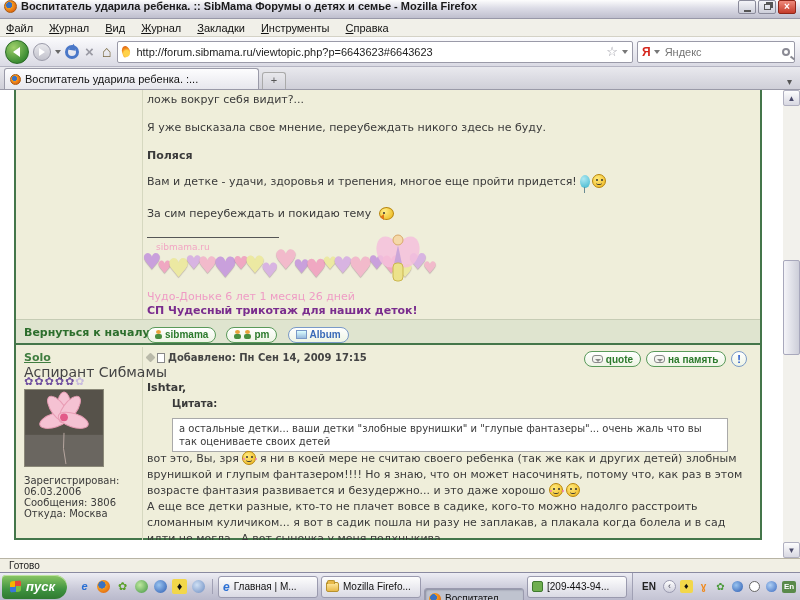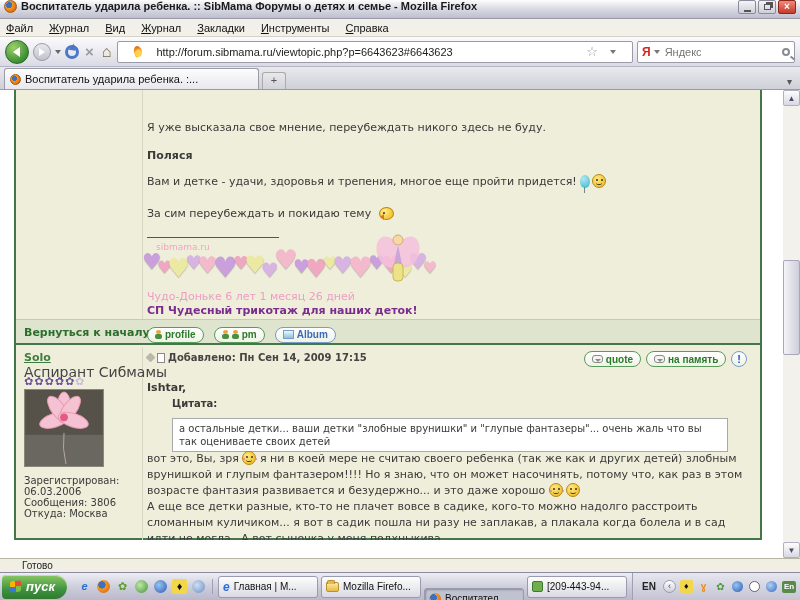--- a/index.html
+++ b/index.html
@@ -39,21 +39,21 @@
   .fwdbtn{width:18px;height:18px;border-radius:50%;flex:0 0 auto;
     background:linear-gradient(#e8e8ec,#c2c2cc);border:1px solid #9a9aa8;
     display:flex;align-items:center;justify-content:center;}
   .fwdbtn .arr{width:0;height:0;border:4px solid transparent;border-left:6px solid #fff;margin-right:-4px;}
   .ddot{width:0;height:0;border:3px solid transparent;border-top:4px solid #666;margin-top:4px;}
   .reload{width:14px;height:14px;border:3px solid #4a77c8;border-radius:50%;position:relative;flex:0 0 auto;}
   .reload::after{content:"";position:absolute;right:-4px;top:-2px;border:4px solid transparent;border-left:6px solid #4a77c8;transform:rotate(40deg);}
   .stopx{font-size:15px;font-weight:bold;color:#9a9aa4;line-height:1;padding:0 2px;}
   .homeb{font-size:16px;color:#7a6a42;line-height:1;padding:0 2px;}
   .urlbox{flex:1;height:22px;background:#fff;border:1px solid #9a9aa8;border-radius:2px;
-    display:flex;align-items:center;padding:0 16px;gap:12px;}
+    display:flex;align-items:center;padding:0 4px;gap:4px;}
   .flame{width:8px;height:11px;background:radial-gradient(circle at 50% 70%, #ffd24a 0 35%, #f08a1d 60%, #d4530e);
     border-radius:50% 50% 50% 2px;transform:rotate(-18deg);flex:0 0 auto;}
   .url-input{flex:1;border:none;outline:none;font-size:11px;color:#222;font-family:"Liberation Sans",sans-serif;background:transparent;}
   .star{font-size:13px;color:#9a9aa4;line-height:1;}
   .searchbox{width:158px;height:22px;background:#fff;border:1px solid #9a9aa8;border-radius:2px;
     display:flex;align-items:center;padding:0 4px;gap:3px;flex:0 0 auto;}
   .ya{color:#d5261d;font-weight:bold;font-size:12px;line-height:1;}
   .search-input{flex:1;width:60px;border:none;outline:none;font-size:11px;font-family:"Liberation Sans",sans-serif;background:transparent;}
   .mag{width:8px;height:8px;border:2px solid #8a8a94;border-radius:50%;position:relative;flex:0 0 auto;}
   .mag::after{content:"";position:absolute;width:5px;height:2px;background:#8a8a94;left:6px;top:7px;transform:rotate(40deg);}
@@ -142,21 +142,21 @@
 
   
   .vscroll{position:absolute;right:0;top:0;width:17px;height:468px;background:#f2f1ec;}
   .sbtn{position:absolute;left:0;width:17px;height:16px;background:linear-gradient(#fdfdfd,#d8d8e2);
     border:1px solid #b0b0c0;border-radius:2px;font-size:8px;color:#4a4a6a;text-align:center;line-height:15px;}
   .sthumb{position:absolute;left:0;top:170px;width:17px;height:95px;background:linear-gradient(90deg,#f4f4f8,#cdced9);
     border:1px solid #a8a8bc;border-radius:2px;}
 
   
   .statusbar{position:absolute;top:558px;left:0;width:800px;height:14px;background:#f1efe4;
-    border-top:1px solid #b8b4a4;font-size:10px;color:#222;padding:0 22px;line-height:13px;}
+    border-top:1px solid #b8b4a4;font-size:10px;color:#222;padding:0 9px;line-height:13px;}
 
   
   .taskbar{position:absolute;top:572px;left:0;width:800px;height:28px;
     background:linear-gradient(#ededf4,#c9c9d8 60%,#b9b9cc);border-top:1px solid #8a8aa0;
     display:flex;align-items:center;}
   .startbtn{height:24px;margin:0 4px 0 2px;padding:0 12px 0 8px;border-radius:4px 12px 12px 4px;
     background:linear-gradient(#8cc765,#3f9340 60%,#2f7a30);box-shadow:inset 0 1px 0 #bfe3a0;
     display:flex;align-items:center;gap:5px;flex:0 0 auto;}
   .flag{width:11px;height:11px;border-radius:2px;transform:skewY(-6deg);
     background:conic-gradient(#e84a35 0 90deg, #7ac142 90deg 180deg, #3a77d8 180deg 270deg, #f7b500 270deg 360deg);}
@@ -239,20 +239,21 @@
   </span>
   <span class="newtab">+</span>
   <span class="tablist">▾</span>
 </div>
 
 <div class="content">
   <div class="ftable">
 
     <div class="row p1">
       <div class="coldiv"></div>
+      <div class="ptext" style="top:3px;">ложь вокруг себя видит?...</div>
       <div class="ptext" style="top:31px;">Я уже высказала свое мнение, переубеждать никого здесь не буду.</div>
       <div class="ptext b" style="top:59px;">Поляся</div>
       <div class="ptext" style="top:84px;">
         <span>Вам и детке - удачи, здоровья и трепения, многое еще пройти придется!</span>
         <span class="balloon"></span><span class="sm"></span>
       </div>
       <div class="ptext" style="top:117px;">
         <span>За сим переубеждать и покидаю тему</span>
         <span class="chick"></span>
       </div>
@@ -268,21 +269,21 @@
       </svg>
       <div class="ptext pinktx" style="top:200px;z-index:3;">Чудо-Доньке 6 лет 1 месяц 26 дней</div>
       <a href="#" class="ptext sp-link" style="top:214px;z-index:3;">СП Чудесный трикотаж для наших деток!</a>
     </div>
 
     <div class="row bt">
       <a href="#" class="backtop">Вернуться к началу</a>
       <div style="position:absolute;left:131px;top:4px;">
         <span class="pill">
             <span class="mini-person"></span>
-            <span>profile</span>
+            <span>sibmama</span>
           </span>
         <span class="pill">
             <span class="mini-person"></span>
             <span class="mini-person"></span>
             <span>pm</span>
           </span>
         <span class="pill blue">
             <span class="mini-pic"></span>
             <span>Album</span>
           </span>

